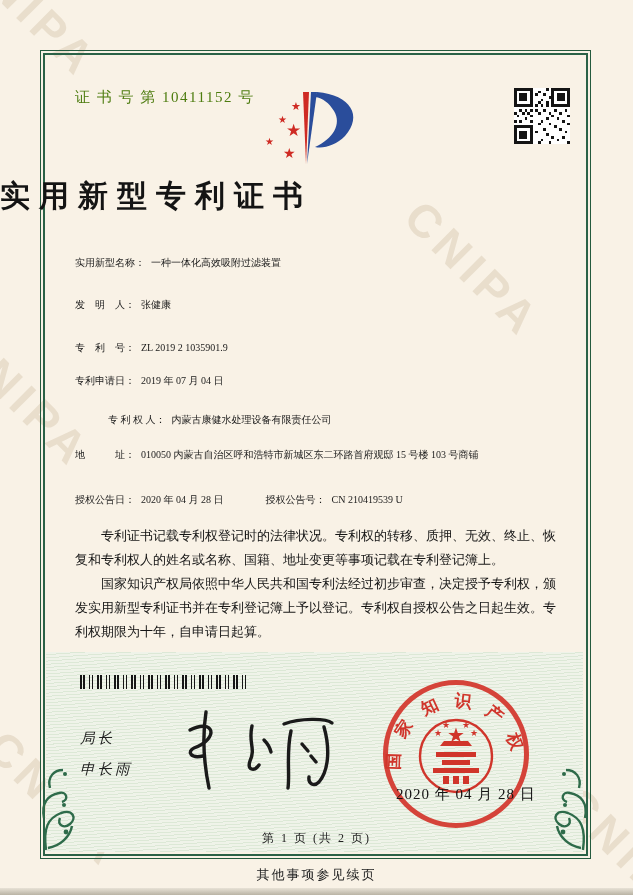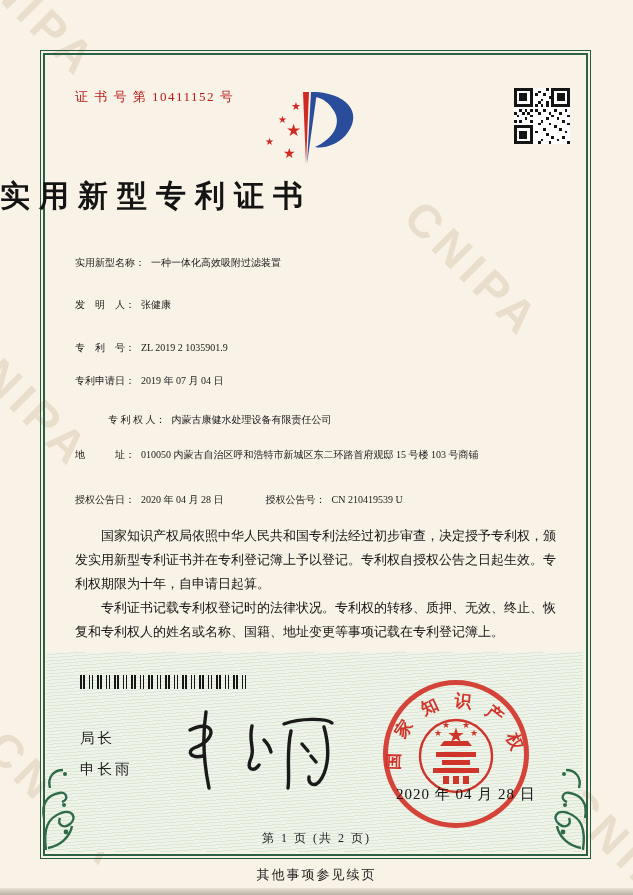--- a/index.html
+++ b/index.html
@@ -32,21 +32,21 @@
   
   .guilloche{
     position:absolute;left:46px;top:652px;width:537px;height:200px;
     background:repeating-linear-gradient(
       176deg,
       #eff3e9 0px,#eff3e9 2.2px,
       #dce8d6 2.2px,#dce8d6 3.2px);
   }
   .cert-no{
     position:absolute;left:75px;top:88px;
-    font-size:13px;letter-spacing:1.5px;color:#b91c1c;
+    font-size:15px;letter-spacing:1.5px;color:#4d7c0f;
   }
   .logo{position:absolute;left:253px;top:88px;width:132px;height:82px;}
   .qr{position:absolute;left:514px;top:88px;width:56px;height:56px;}
   .title{
     position:absolute;left:0;right:0;top:176px;
     text-align:left;font-size:30px;font-weight:bold;
     letter-spacing:9px;color:#141414;
   }
   .row{
     position:absolute;left:75px;display:flex;
@@ -65,20 +65,21 @@
     background:repeating-linear-gradient(90deg,
       #161616 0 2px,transparent 2px 3px,
       #161616 3px 5px,transparent 5px 9px,
       #161616 9px 10px,transparent 10px 12px,
       #161616 12px 13px,transparent 13px 17px);
   }
   .issuer{
     position:absolute;left:80px;top:729px;
     font-size:14.5px;letter-spacing:3px;color:#222;
     font-family:"Liberation Sans","DejaVu Sans",sans-serif;
+    font-style:italic;
   }
   .issuer div{margin-bottom:12px;}
   .signature{position:absolute;left:178px;top:698px;width:158px;height:98px;}
   .seal{
     position:absolute;left:383px;top:680px;width:146px;height:148px;
     pointer-events:none;
   }
   .seal-ring{
     position:absolute;inset:0;border:5px solid rgba(210,52,42,0.92);
     border-radius:50%;
@@ -176,22 +177,22 @@
     <span class="val addr-val">010050 内蒙古自治区呼和浩特市新城区东二环路首府观邸 15 号楼 103 号商铺</span>
   </div>
   <div class="row" style="top:492px;">
     <span class="lab">授权公告日：</span>
     <span class="val">2020 年 04 月 28 日</span>
     <span class="lab" style="margin-left:42px;">授权公告号：</span>
     <span class="val">CN 210419539 U</span>
   </div>
 
   <div class="paras">
+    <p>专利证书记载专利权登记时的法律状况。专利权的转移、质押、无效、终止、恢复和专利权人的姓名或名称、国籍、地址变更等事项记载在专利登记簿上。</p>
     <p>国家知识产权局依照中华人民共和国专利法经过初步审查，决定授予专利权，颁发实用新型专利证书并在专利登记簿上予以登记。专利权自授权公告之日起生效。专利权期限为十年，自申请日起算。</p>
-    <p>专利证书记载专利权登记时的法律状况。专利权的转移、质押、无效、终止、恢复和专利权人的姓名或名称、国籍、地址变更等事项记载在专利登记簿上。</p>
   </div>
 
   <div class="barcode"></div>
 
   <div class="issuer">
     <div>局长</div>
     <div>申长雨</div>
   </div>
 
   <div class="signature">

